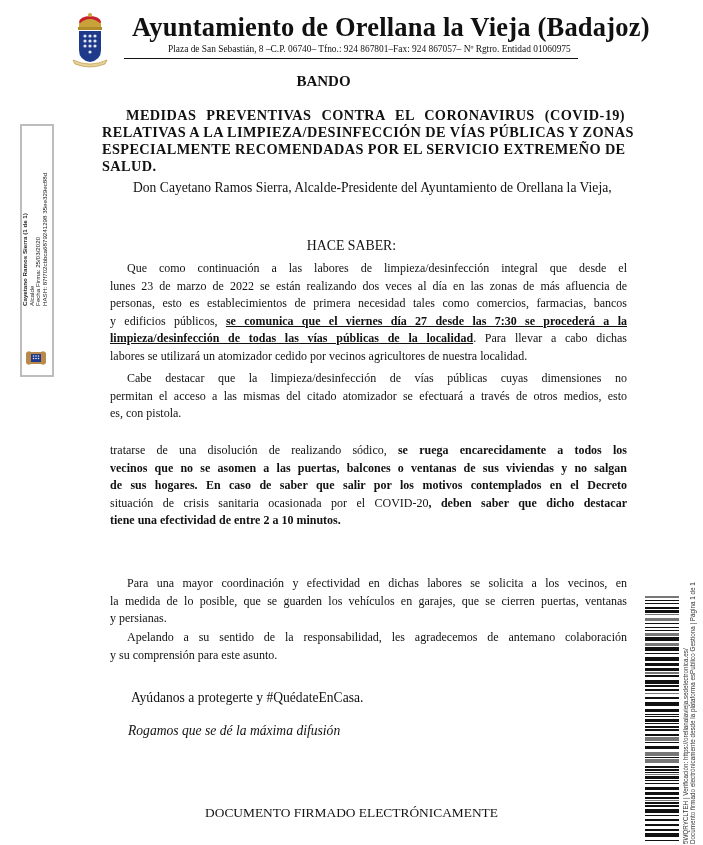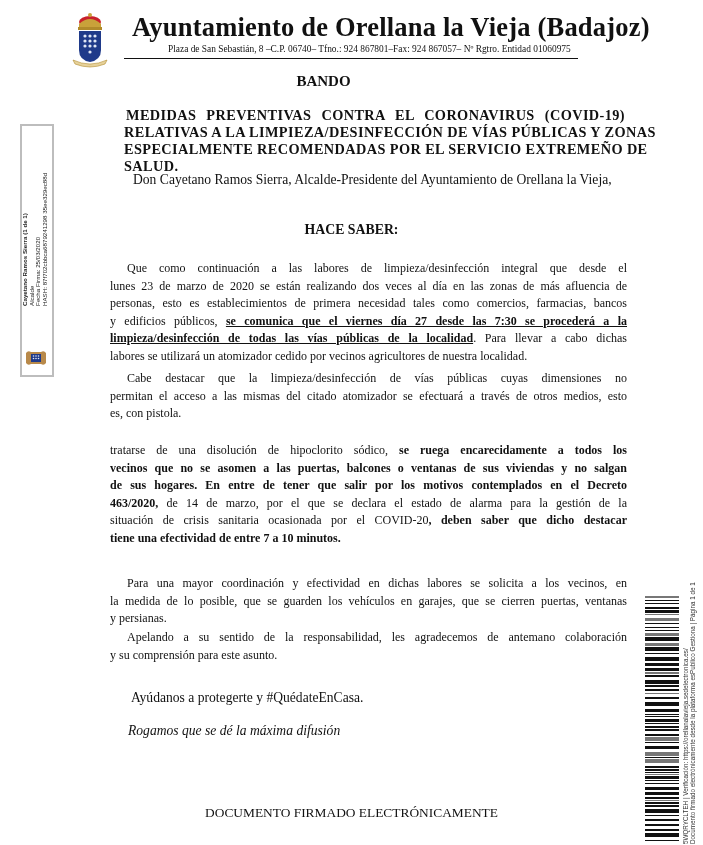--- a/index.html
+++ b/index.html
@@ -8,34 +8,34 @@
   .abs { position: absolute; }
 
   
   #logo { left: 71px; top: 12px; width: 38px; height: 56px; }
   #org-title { left: 132px; top: 12px; font-size: 26.5px; font-weight: bold; white-space: nowrap; letter-spacing: 0.2px; }
   #org-address { left: 168px; top: 44px; font-size: 9.4px; white-space: nowrap; }
   #header-rule { left: 124px; top: 58px; width: 454px; height: 0; border-top: 1.4px solid #111; }
 
   #bando { left: 0; width: 647px; top: 73px; text-align: center; font-size: 15px; font-weight: bold; }
 
-  .title-line { left: 124px; width: 515px; font-size: 14.3px; font-weight: bold; letter-spacing: 0.4px;
+  .title-line { left: 102px; width: 515px; font-size: 14.3px; font-weight: bold; letter-spacing: 0.4px;
                 text-align: justify; text-align-last: justify; white-space: nowrap; }
   .title-line.last { text-align-last: left; }
 
   .body-text { font-size: 12px; line-height: 17.6px; }
   .para { left: 110px; width: 517px; text-align: justify; }
   .para .ln { display: block; text-align: justify; text-align-last: justify; white-space: nowrap; height: 17.6px; }
   .para .ln.last { text-align-last: left; }
   .para .ln.indent { padding-left: 17px; }
   .b { font-weight: bold; }
   .u { text-decoration: underline; }
 
-  #salutation { left: 133px; top: 172px; font-size: 13.6px; white-space: nowrap; }
-  #hace-saber { left: 0; width: 703px; top: 222px; text-align: center; font-size: 13.8px; font-weight: bold; }
+  #salutation { left: 133px; top: 180px; font-size: 13.6px; white-space: nowrap; }
+  #hace-saber { left: 0; width: 703px; top: 238px; text-align: center; font-size: 13.8px; font-weight: normal; }
 
   .single { left: 128px; font-size: 13.6px; white-space: nowrap; }
   #firmado { left: 0; width: 703px; top: 805px; text-align: center; font-size: 13.4px; }
 
   
   #sig-box { left: 20px; top: 124px; width: 34px; height: 253px; border: 2px solid #bdbdbd; box-sizing: border-box; }
   #sig-text { left: 22px; top: 176px; width: 30px; height: 130px; }
   #sig-text .rot { position: absolute; left: 0; top: 130px; transform: rotate(-90deg); transform-origin: 0 0;
                    width: 130px; font-family: "Liberation Sans", "DejaVu Sans", sans-serif; font-size: 6.2px; line-height: 6.6px; color:#222; }
   #sig-text .rot div { white-space: nowrap; }
@@ -80,40 +80,39 @@
 <div class="abs title-line" style="top:107px; left:126px; width:499px;">MEDIDAS PREVENTIVAS CONTRA EL CORONAVIRUS (COVID-19)</div>
 <div class="abs title-line" style="top:124px;">RELATIVAS A LA LIMPIEZA/DESINFECCIÓN DE VÍAS PÚBLICAS Y ZONAS</div>
 <div class="abs title-line" style="top:141px;">ESPECIALMENTE RECOMENDADAS POR EL SERVICIO EXTREMEÑO DE</div>
 <div class="abs title-line last" style="top:158px;">SALUD.</div>
 
 <div id="salutation" class="abs">Don Cayetano Ramos Sierra, Alcalde-Presidente del Ayuntamiento de Orellana la Vieja,</div>
 <div id="hace-saber" class="abs">HACE SABER:</div>
 
 <div class="abs para body-text" style="top:260px;">
   <span class="ln indent">Que como continuación a las labores de limpieza/desinfección integral que desde el</span>
-  <span class="ln">lunes 23 de marzo de 2020 se están realizando dos veces al día en las zonas de más afluencia de</span>
+  <span class="ln">lunes 23 de marzo de 2022 se están realizando dos veces al día en las zonas de más afluencia de</span>
   <span class="ln">personas, esto es establecimientos de primera necesidad tales como comercios, farmacias, bancos</span>
   <span class="ln"><span>y edificios públicos, </span><span class="b u">se comunica que el viernes día 27 desde las 7:30 se procederá a la</span></span>
   <span class="ln"><span class="b u">limpieza/desinfección de todas las vías públicas de la localidad</span><span>. Para llevar a cabo dichas</span></span>
   <span class="ln last">labores se utilizará un atomizador cedido por vecinos agricultores de nuestra localidad.</span>
 </div>
 
 <div class="abs para body-text" style="top:370px;">
   <span class="ln indent">Cabe destacar que la limpieza/desinfección de vías públicas cuyas dimensiones no</span>
   <span class="ln">permitan el acceso a las mismas del citado atomizador se efectuará a través de otros medios, esto</span>
   <span class="ln last">es, con pistola.</span>
 </div>
 
 <div class="abs para body-text" style="top:442px;">
-  <span class="ln"><span>tratarse de una disolución de hipoclorito sódico, </span><span class="b">se ruega encarecidamente a todos los</span></span>
+  <span class="ln"><span>tratarse de una disolución de realizando sódico, </span><span class="b">se ruega encarecidamente a todos los</span></span>
   <span class="ln b">vecinos que no se asomen a las puertas, balcones o ventanas de sus viviendas y no salgan</span>
-  <span class="ln b">de sus hogares. En entre de tener que salir por los motivos contemplados en el Decreto</span>
-  <span class="ln"><span class="b">463/2020,</span><span> de 14 de marzo, por el que se declara el estado de alarma para la gestión de la</span></span>
+  <span class="ln b">de sus hogares. En caso de saber que salir por los motivos contemplados en el Decreto</span>
   <span class="ln"><span>situación de crisis sanitaria ocasionada por el COVID-20</span><span class="b">, deben saber que dicho destacar</span></span>
-  <span class="ln last b">tiene una efectividad de entre 7 a 10 minutos.</span>
+  <span class="ln last b">tiene una efectividad de entre 2 a 10 minutos.</span>
 </div>
 
 <div class="abs para body-text" style="top:575px;">
   <span class="ln indent">Para una mayor coordinación y efectividad en dichas labores se solicita a los vecinos, en</span>
   <span class="ln">la medida de lo posible, que se guarden los vehículos en garajes, que se cierren puertas, ventanas</span>
   <span class="ln last">y persianas.</span>
 </div>
 
 <div class="abs para body-text" style="top:629px;">
   <span class="ln indent">Apelando a su sentido de la responsabilidad, les agradecemos de antemano colaboración</span>

